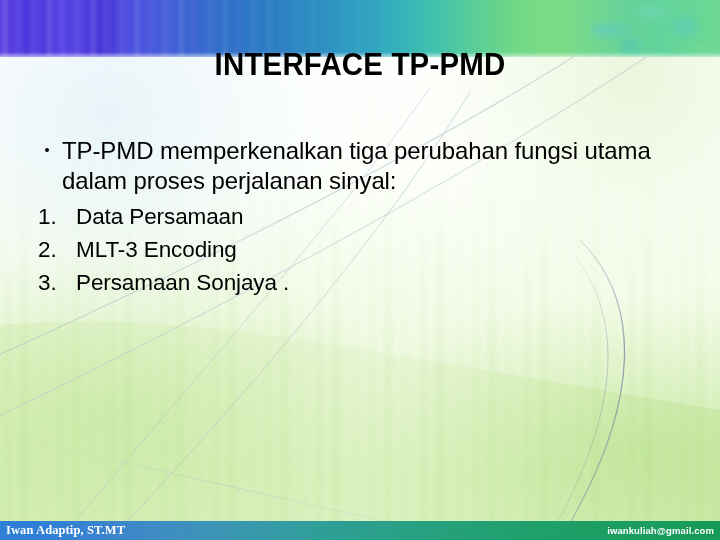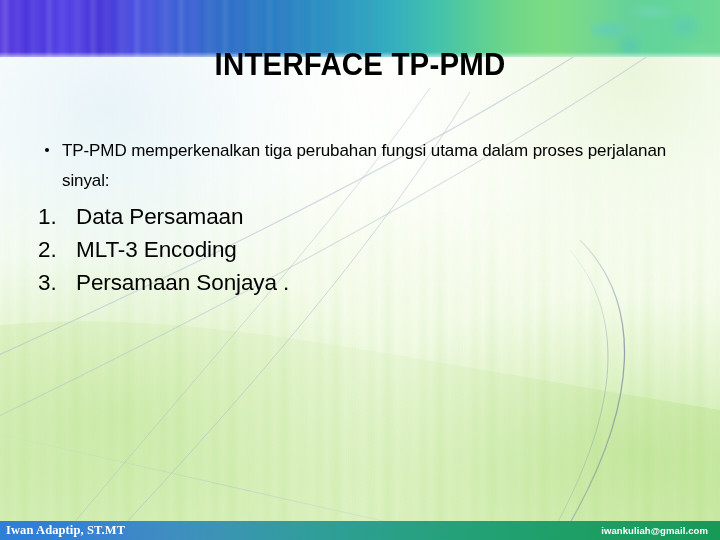--- a/index.html
+++ b/index.html
@@ -176,21 +176,21 @@
     left: 38px;
     top: 136px;
     width: 640px;
     color: #000000;
   }
 
   .bullet-item {
     position: relative;
     display: block;
     padding-left: 24px;
-    font-size: 17px;
+    font-size: 24px;
     line-height: 30px;
     color: #000000;
     letter-spacing: -0.1px;
   }
   .bullet-dot {
     position: absolute;
     left: 7px;
     top: 12px;
     width: 4px;
     height: 4px;
@@ -252,21 +252,21 @@
     top: 2px;
     font-family: "Liberation Serif", serif;
     font-weight: bold;
     font-size: 12.5px;
     color: #ffffff;
     letter-spacing: 0.1px;
     white-space: nowrap;
   }
   .footer-right {
     position: absolute;
-    right: 12px;
+    right: 6px;
     top: 4px;
     font-family: "Liberation Sans", sans-serif;
     font-weight: bold;
     font-size: 9.5px;
     color: #ffffff;
     letter-spacing: 0.1px;
     white-space: nowrap;
   }
 </style>
 </head>

